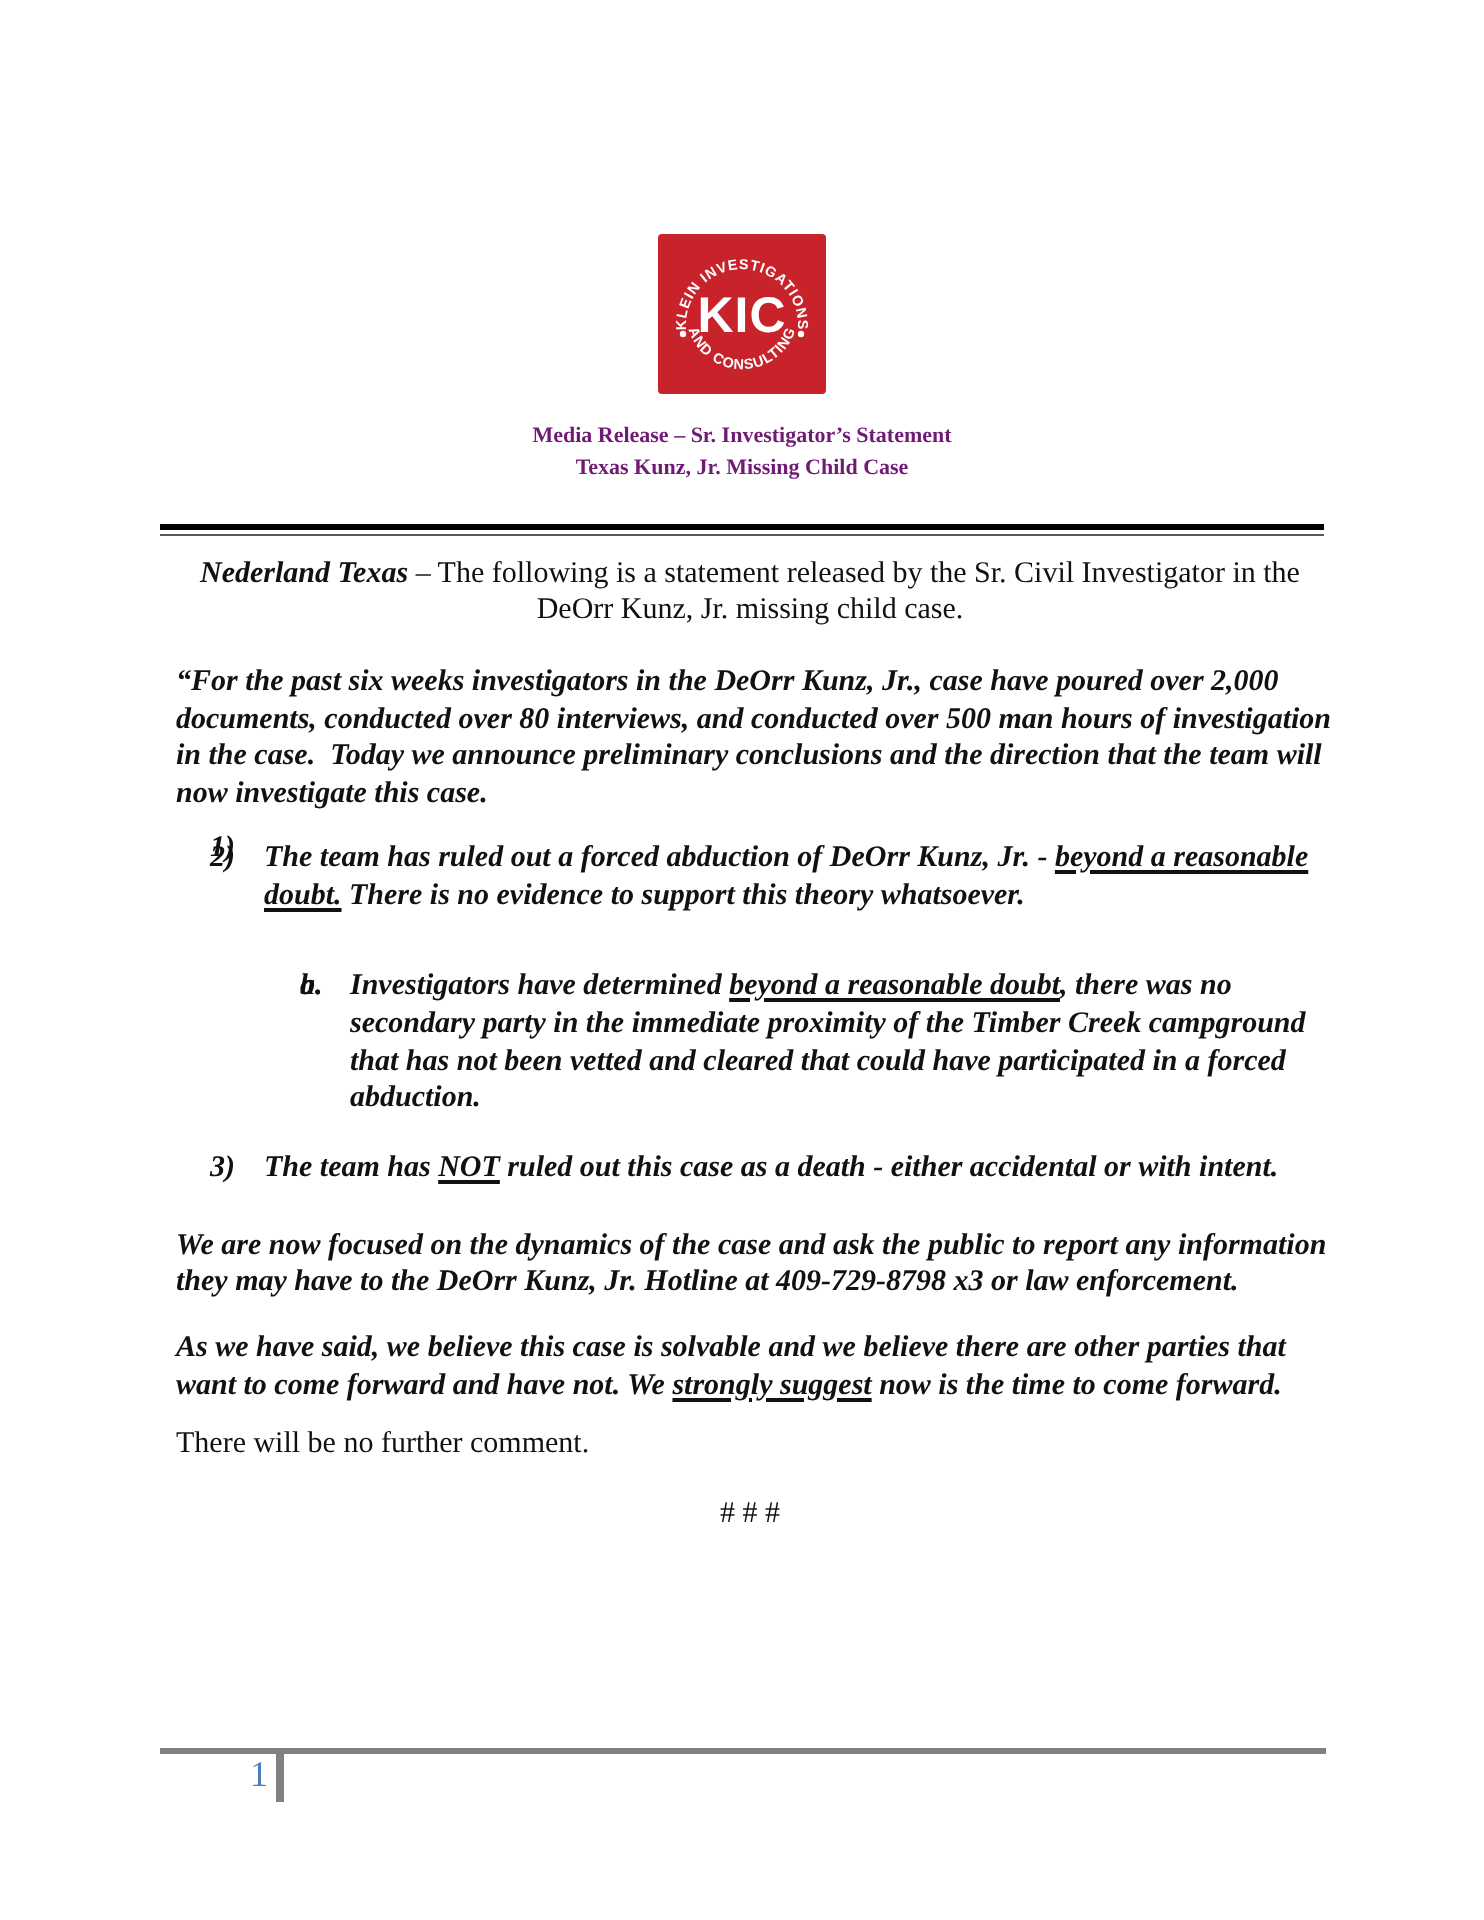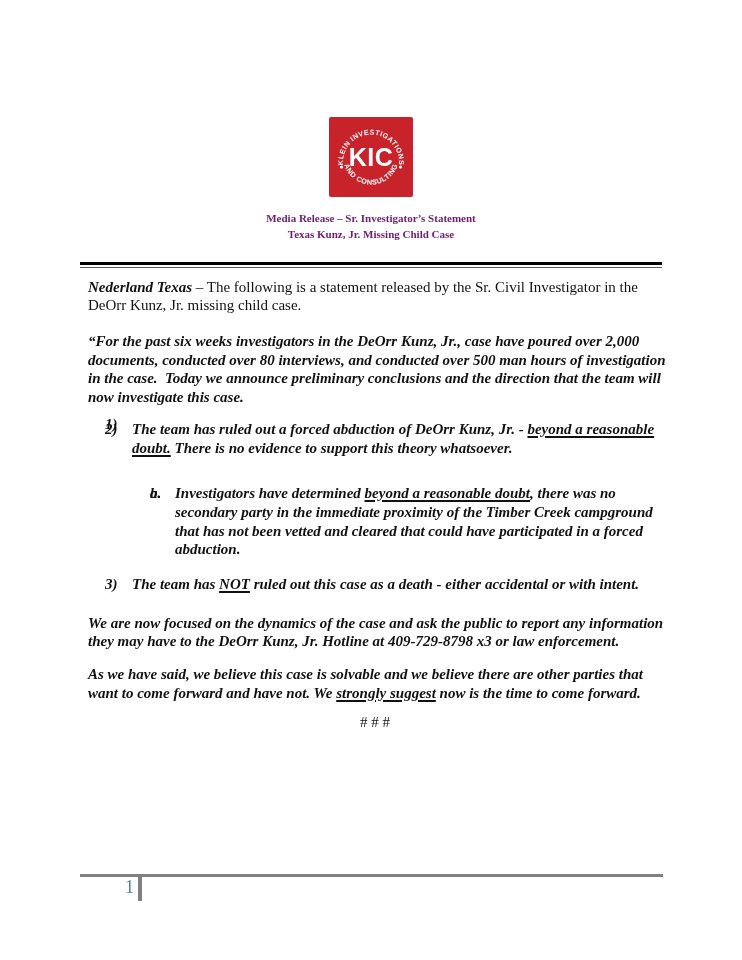--- a/index.html
+++ b/index.html
@@ -53,21 +53,21 @@
     border-bottom: 1px solid #5a5a5a;
   }
 
   
   .doc { margin: 10px 0 0 88px; width: 574px; }
   .block {
     white-space: pre;
     font-size: 15px;
     line-height: 18.7px;
   }
-  .doc .block:nth-child(1)  { margin-top: 0; }
+  .doc .block:nth-child(1)  { margin-top: 0; text-align: center; }
   .doc .block:nth-child(2)  { margin-top: 17px; }
   .doc .block:nth-child(3)  { margin-top: 8px; }
   .doc .block:nth-child(4)  { margin-top: 13px; }
   .doc .block:nth-child(5)  { margin-top: 27px; }
   .doc .block:nth-child(6)  { margin-top: 0; }
   .doc .block:nth-child(7)  { margin-top: 16px; }
   .doc .block:nth-child(8)  { margin-top: 20px; }
   .doc .block:nth-child(9)  { margin-top: 14px; }
   .doc .block:nth-child(10) { margin-top: 10px; }
   .doc .block:nth-child(11) { margin-top: 17px; }
@@ -150,20 +150,21 @@
       <div class="block li2"><span class="marker">a.</span></div>
       <div class="block li2"><span class="marker">b.</span><span><span class="seg-bi">Investigators have determined </span><span class="seg-biu">beyond a reasonable doubt</span><span class="seg-bi">, there was no
 secondary party in the immediate proximity of the Timber Creek campground
 that has not been vetted and cleared that could have participated in a forced
 abduction.</span></span></div>
       <div class="block li1"><span class="marker">3)</span><span><span class="seg-bi">The team has </span><span class="seg-biu">NOT</span><span class="seg-bi"> ruled out this case as a death - either accidental or with intent.</span></span></div>
       <div class="block p"><span class="seg-bi">We are now focused on the dynamics of the case and ask the public to report any information
 they may have to the DeOrr Kunz, Jr. Hotline at 409-729-8798 x3 or law enforcement.</span></div>
       <div class="block p"><span class="seg-bi">As we have said, we believe this case is solvable and we believe there are other parties that
 want to come forward and have not. We </span><span class="seg-biu">strongly suggest</span><span class="seg-bi"> now is the time to come forward.</span></div>
+      <div class="block p"><span class="seg-r">There will be no further comment.</span></div>
       <div class="block center"><span class="seg-r"># # #</span></div>
     </main>
 
   <div class="footer-line"></div>
   <div class="footer-num">1</div>
   <div class="footer-bar"></div>
 
 </div>
 
 </body></html>

